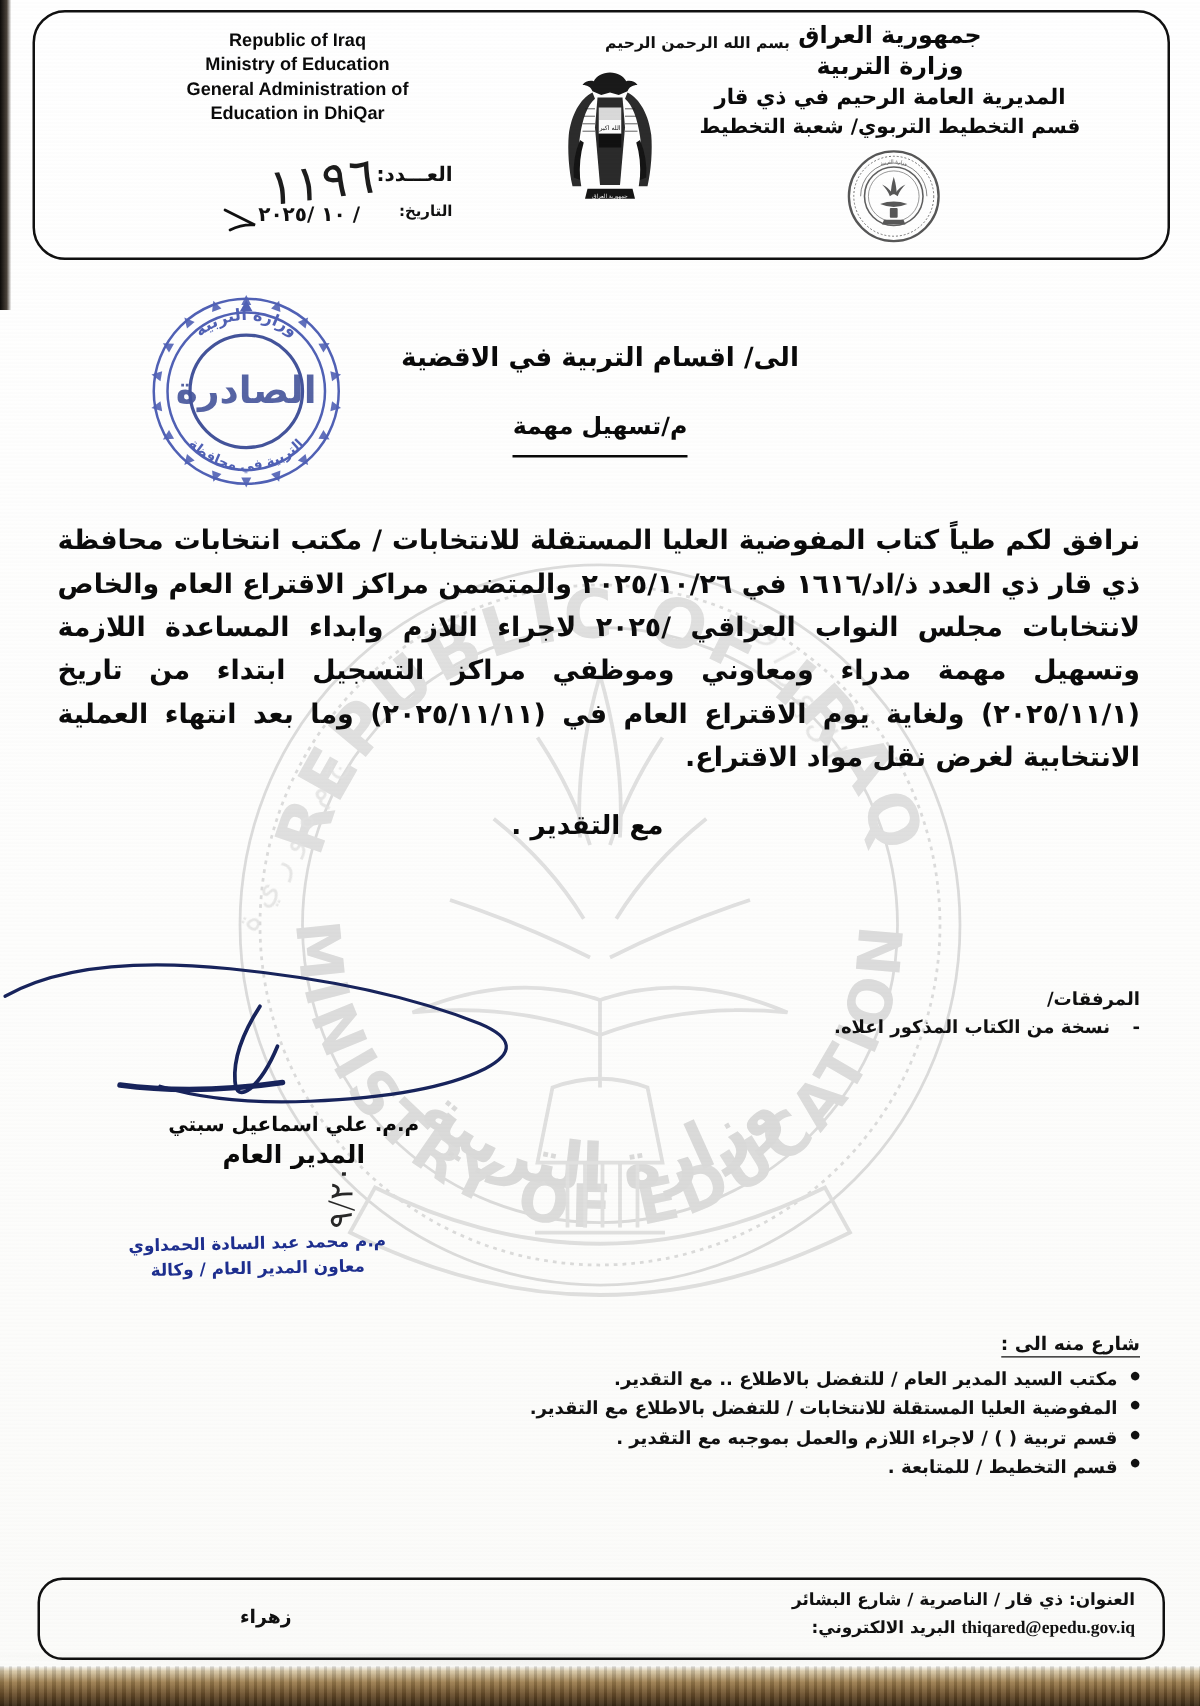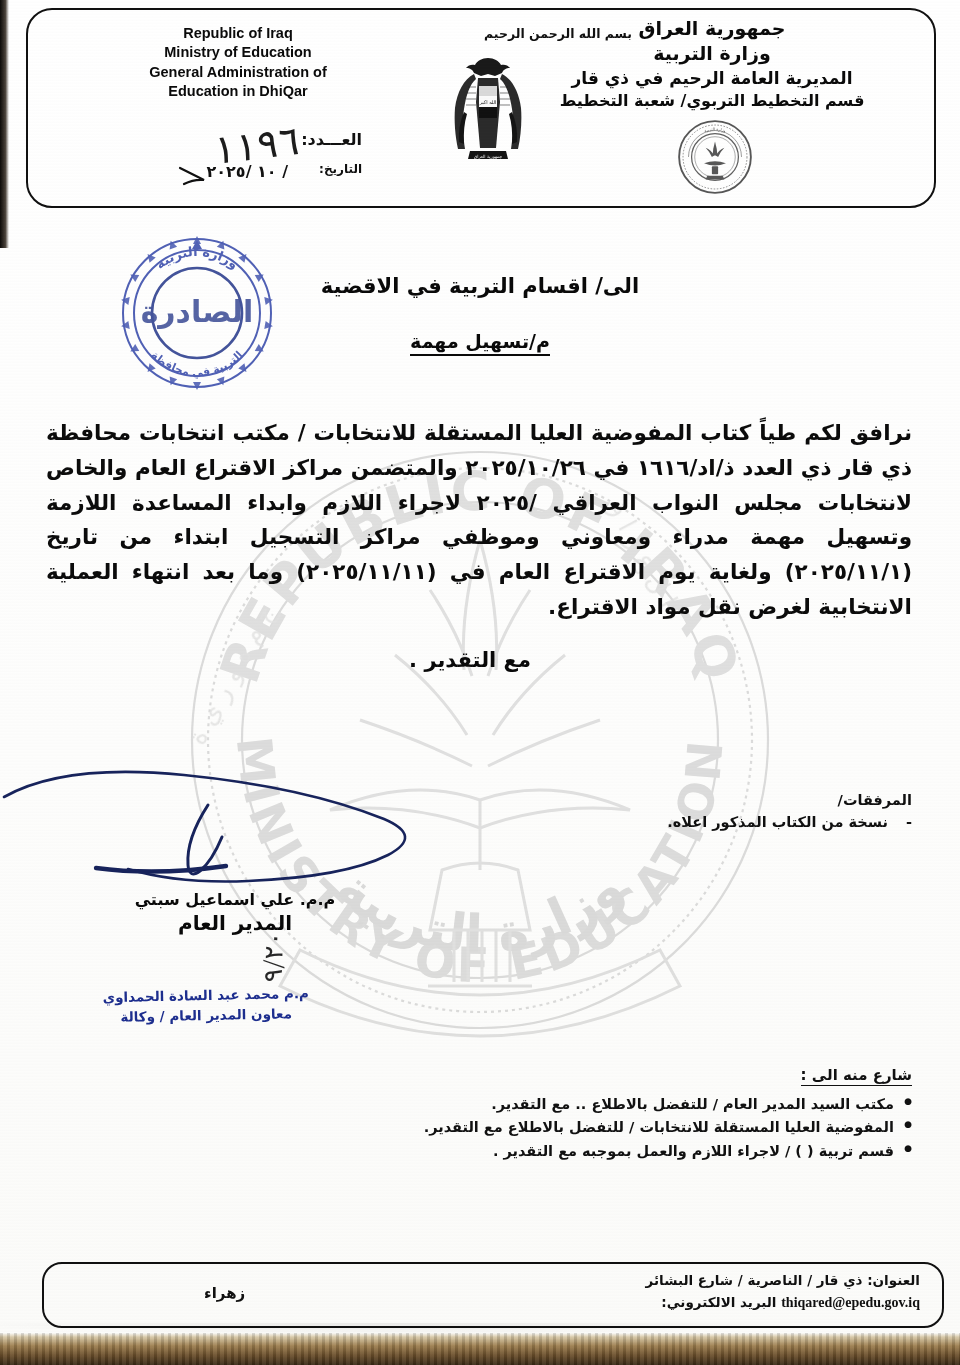--- a/index.html
+++ b/index.html
@@ -110,21 +110,21 @@
 
   
   .to-line{
     position:absolute;right:0;left:0;top:274px;text-align:center;
     font-size:21px;font-weight:bold;color:#0a0a0a;
   }
   .subject{
     position:absolute;right:0;left:0;top:330px;text-align:center;
     font-size:19px;font-weight:bold;color:#0a0a0a;
   }
-  .subject span{border-bottom:2px solid #0a0a0a;padding-bottom:2px;}
+  .subject span{border-bottom:2px solid #0a0a0a;padding-bottom:12px;}
 
   .body-text{
     position:absolute;right:48px;top:416px;width:866px;
     font-size:21.5px;font-weight:600;color:#0c0c0c;
     line-height:1.62;text-align:justify;text-align-last:right;
     direction:rtl;
   }
   .closing{
     position:absolute;right:0;left:0;top:648px;text-align:center;
     font-size:21px;font-weight:bold;color:#0a0a0a;
@@ -173,21 +173,21 @@
   .cc li{
     font-size:14.5px;font-weight:bold;color:#111;line-height:1.62;
     text-align:right;position:relative;padding-right:18px;
   }
   .cc li::before{
     content:"\25CF";position:absolute;right:0;top:1px;font-size:9px;color:#111;
   }
 
   
   .footer-box{
-    position:absolute;left:42px;top:1262px;width:898px;height:62px;
+    position:absolute;left:30px;top:1262px;width:898px;height:62px;
     border:2.2px solid #111;border-radius:20px;
   }
   .footer-ar{
     position:absolute;right:22px;top:6px;text-align:right;direction:rtl;
     font-size:13.5px;font-weight:bold;color:#111;line-height:1.6;
   }
   .footer-mail{
     direction:ltr;font-family:"Liberation Serif",serif;font-weight:bold;font-size:14px;
     display:inline-block;
   }
@@ -424,20 +424,21 @@
   </div>
 
   <div class="cc">
     <div class="cc-title">
       <span>شارع منه الى :</span>
     </div>
     <ul>
       <li>مكتب السيد المدير العام / للتفضل بالاطلاع .. مع التقدير.</li>
       <li>المفوضية العليا المستقلة للانتخابات / للتفضل بالاطلاع مع التقدير.</li>
       <li>قسم تربية (                    ) / لاجراء اللازم  والعمل بموجبه مع التقدير .</li>
+      <li>قسم التخطيط / للمتابعة .</li>
     </ul>
   </div>
 
   <div class="footer-box">
     <div class="footer-ar">
       <div>العنوان: ذي قار / الناصرية / شارع البشائر</div>
       <div>
         <span class="footer-mail">thiqared@epedu.gov.iq</span>
         <span>البريد الالكتروني:</span>
       </div>

